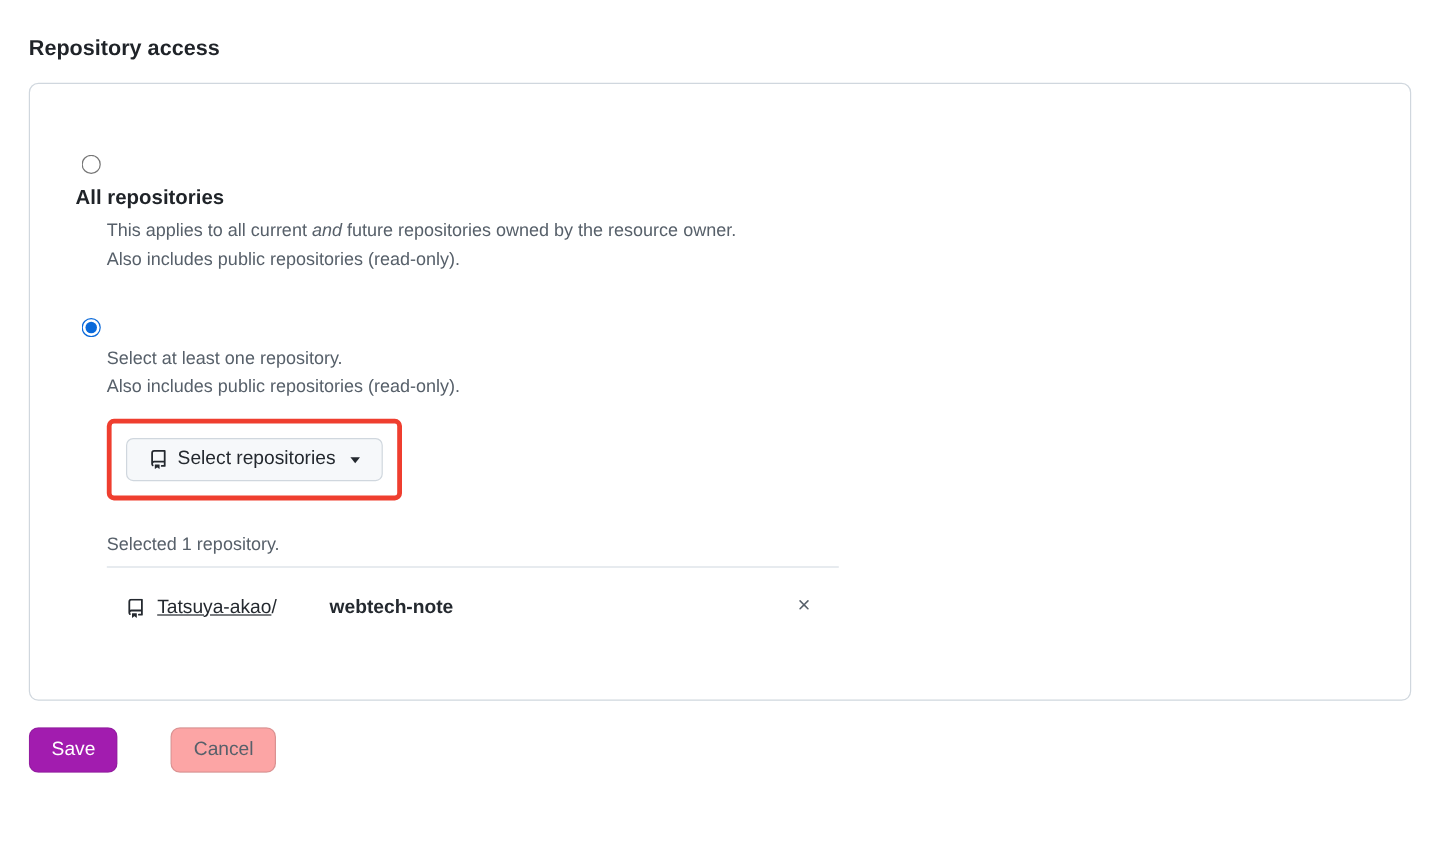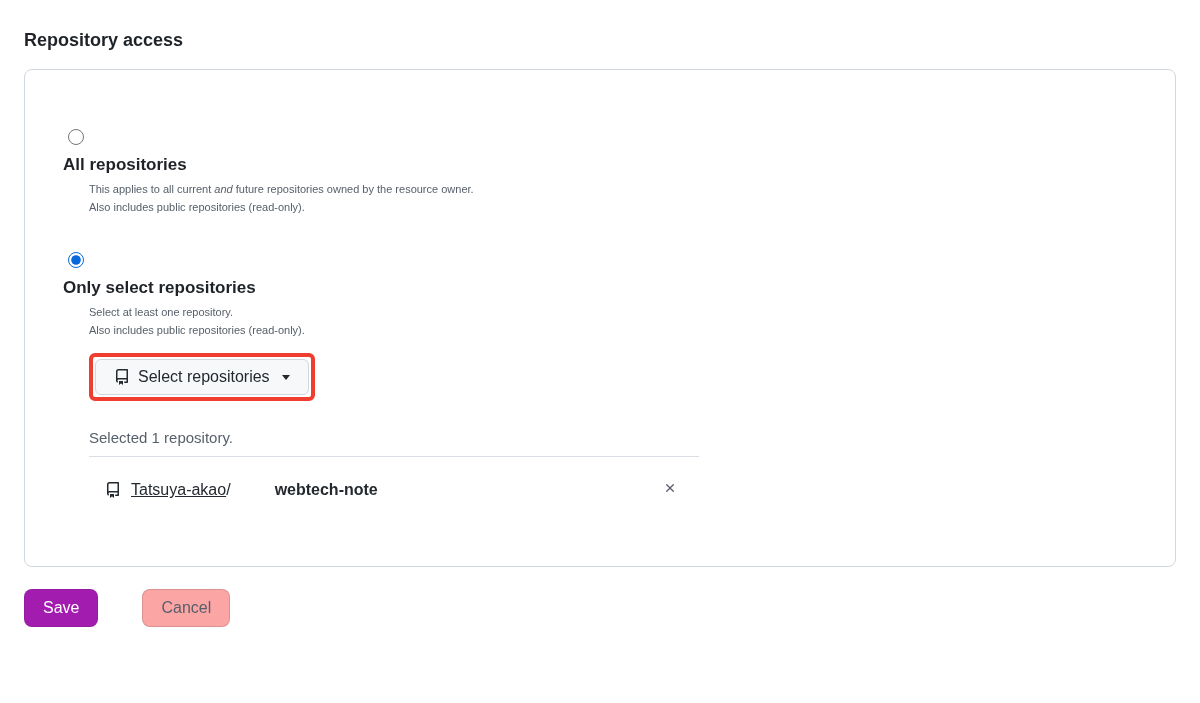--- a/index.html
+++ b/index.html
@@ -40,30 +40,30 @@
     }
     .radio-label {
       font-size: 17px;
       font-weight: 600;
       color: #1f2328;
       cursor: pointer;
     }
     .radio-desc {
       margin: 6px 0 0 26px;
       color: #57606a;
-      font-size: 11px;
+      font-size: 15px;
       line-height: 1.6;
     }
     .radio-desc em { font-style: italic; }
     .select-repo-wrap {
       margin: 14px 0 0 26px;
       display: inline-block;
       border: 4px solid #ef3e2f;
       border-radius: 6px;
-      padding: 2px;
+      padding: 12px;
     }
     .select-repo-btn {
       display: inline-flex;
       align-items: center;
       gap: 8px;
       background: #f6f8fa;
       border: 1px solid #d0d7de;
       border-radius: 6px;
       padding: 8px 18px;
       font-size: 16px;
@@ -146,21 +146,20 @@
     </div>
     <div class="radio-desc">
       <span>This applies to all current </span><em>and</em><span> future repositories owned by the resource owner.</span><br>
       <span>Also includes public repositories (read-only).</span>
     </div>
   </div>
 
   <div class="radio-group" style="margin-bottom:0;">
     <div class="radio-row">
       <input type="radio" name="repo-access" class="radio-input" checked="" style="">
-      <label class="radio-label">Only select repositories</label>
     </div>
     <div class="radio-desc">
       <span>Select at least one repository.</span><br>
       <span>Also includes public repositories (read-only).</span>
     </div>
 
     <div class="select-repo-wrap">
       <button class="select-repo-btn">
         <span class="repo-icon">
           <svg width="16" height="16" viewBox="0 0 16 16" fill="currentColor">

